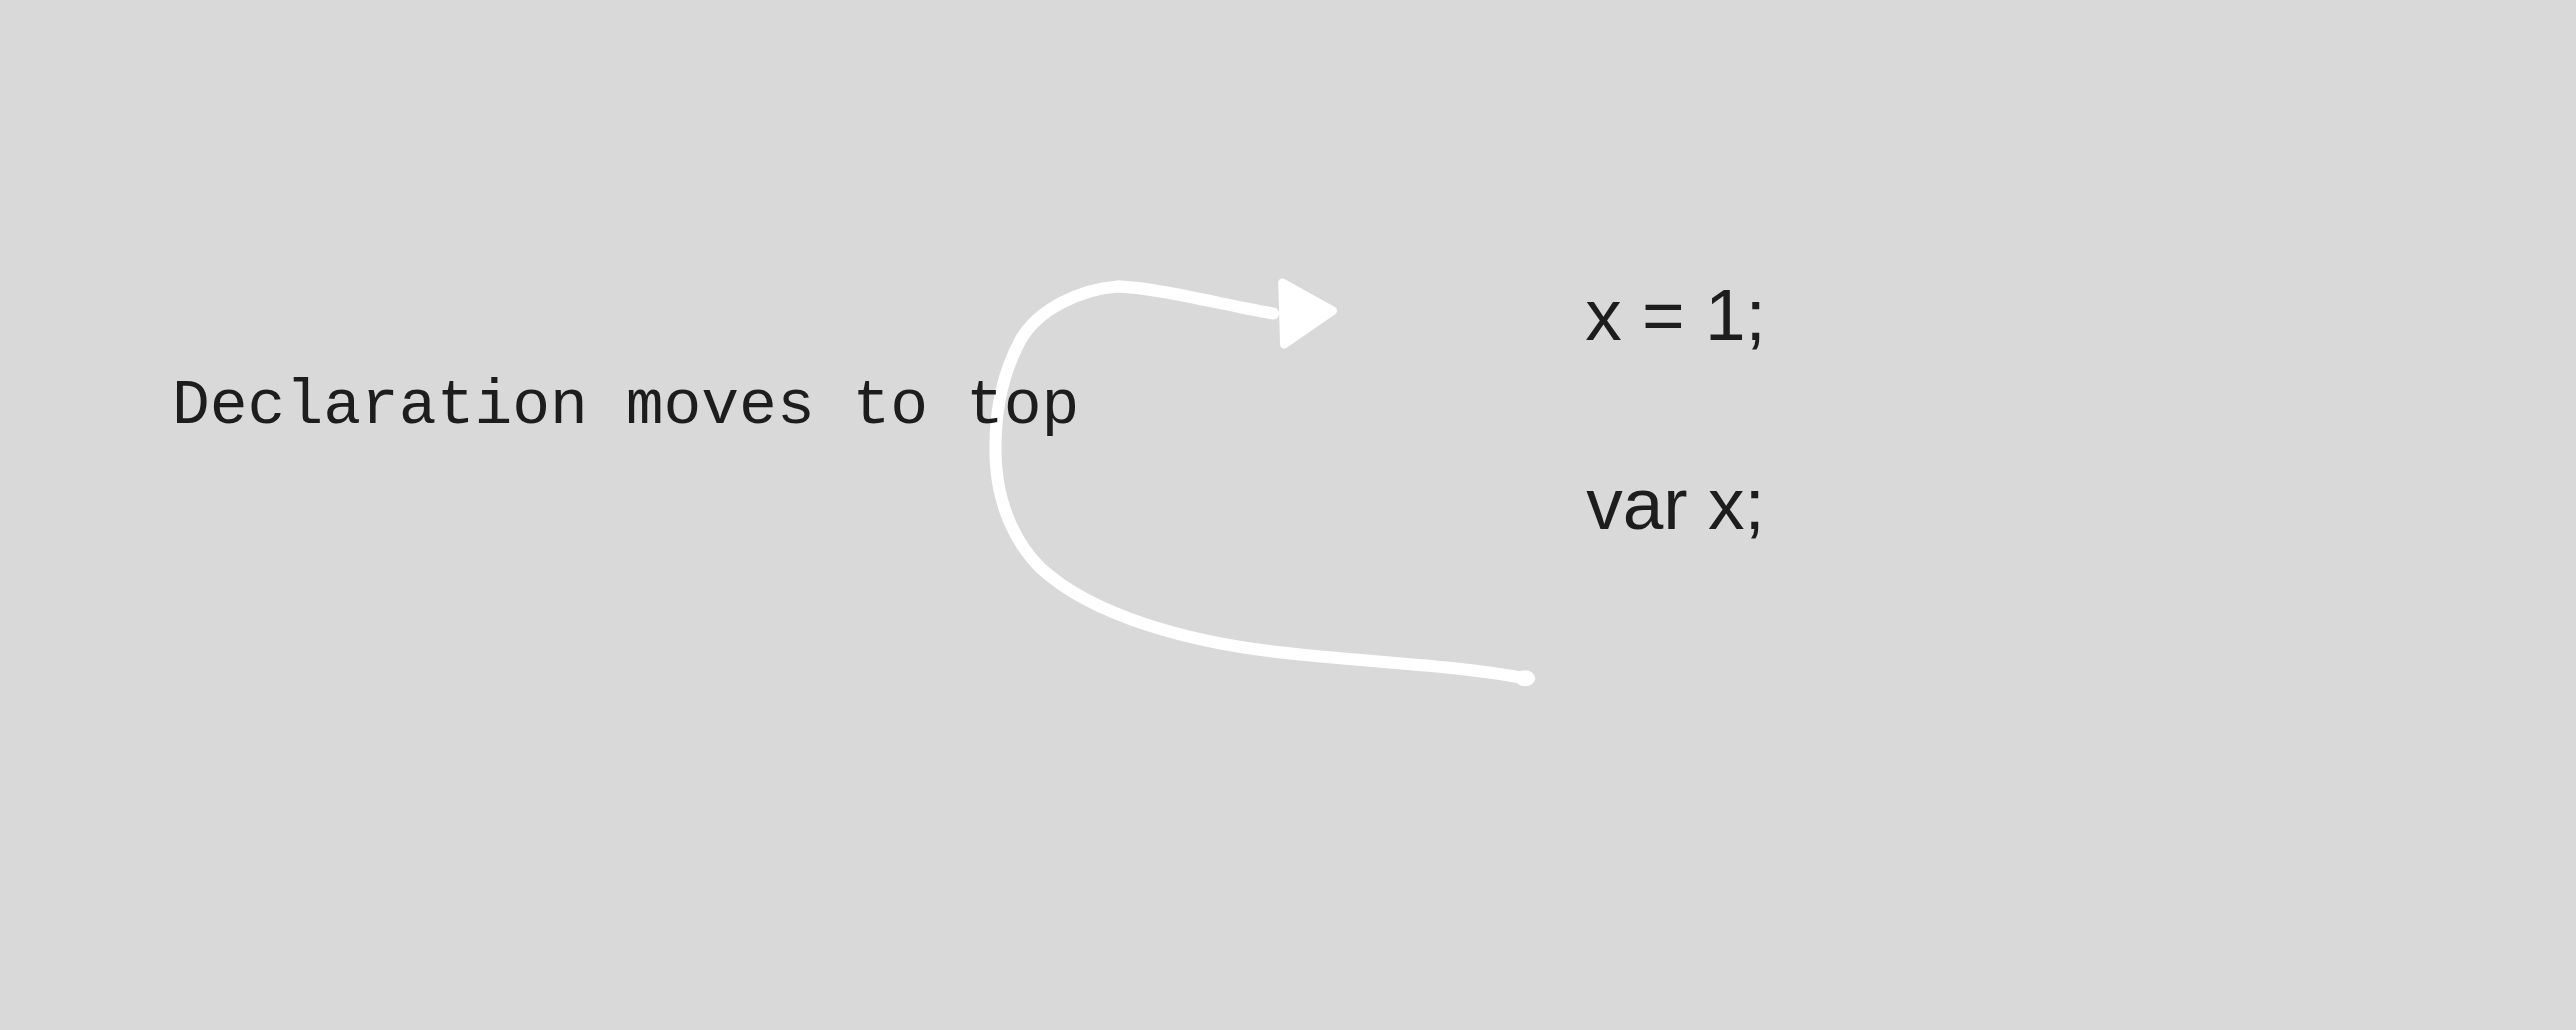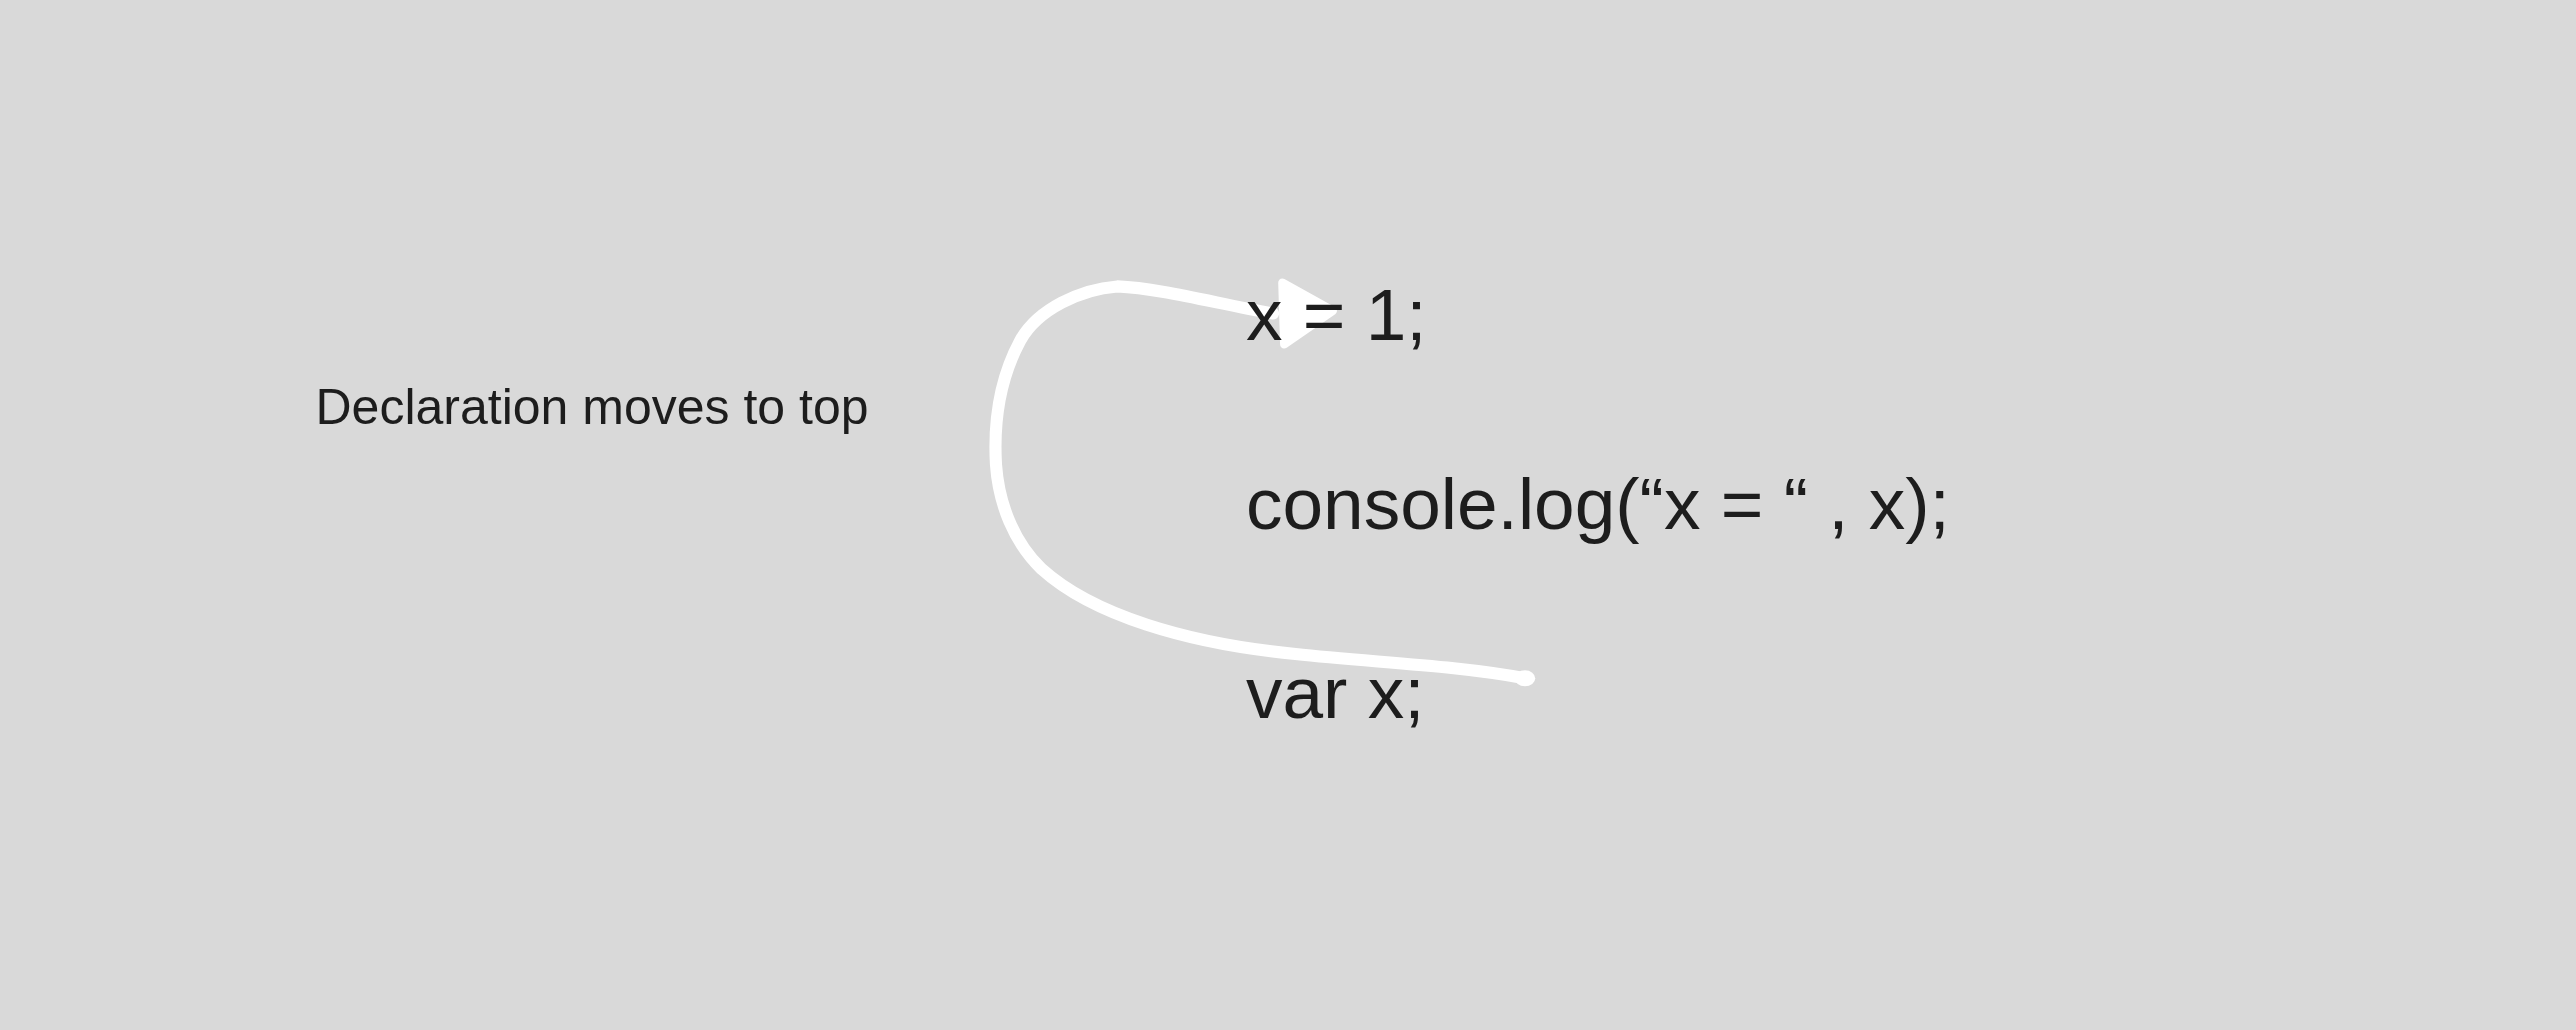--- a/index.html
+++ b/index.html
@@ -14,31 +14,32 @@
     background: #d9d9d9;
     overflow: hidden;
     font-family: "Liberation Sans", sans-serif;
   }
   .annotation {
     position: absolute;
     left: 172px;
     top: 338px;
     width: 840px;
     text-align: center;
-    font-size: 50px;
+    font-size: 63px;
     line-height: 138px;
     color: #1d1d1d;
     white-space: nowrap;
+    font-family: Liberation Mono, monospace;
   }
   .code {
     position: absolute;
     left: 1246px;
     top: 220px;
     width: 859px;
-    text-align: left;
+    text-align: center;
     font-size: 73px;
     line-height: 189px;
     color: #1d1d1d;
     white-space: nowrap;
   }
   .arrow-svg {
     position: absolute;
     left: 0;
     top: 0;
     width: 2576px;
@@ -78,18 +79,17 @@
     <ellipse class="arrow-tail" cx="1634" cy="727" rx="11" ry="8.5"></ellipse>
     <path class="arrow-head" d="M 1374 303 L 1428 333 L 1376 369 Z"></path>
   </svg>
 
   <div class="annotation">
     <div>Declaration moves to top</div>
   </div>
 
   <div class="code">
     <div>x = 1;</div>
-    <div>console.log(“x = “ , x);</div>
     <div>var x;</div>
   </div>
 
 </div>
 
 
 </body></html>

